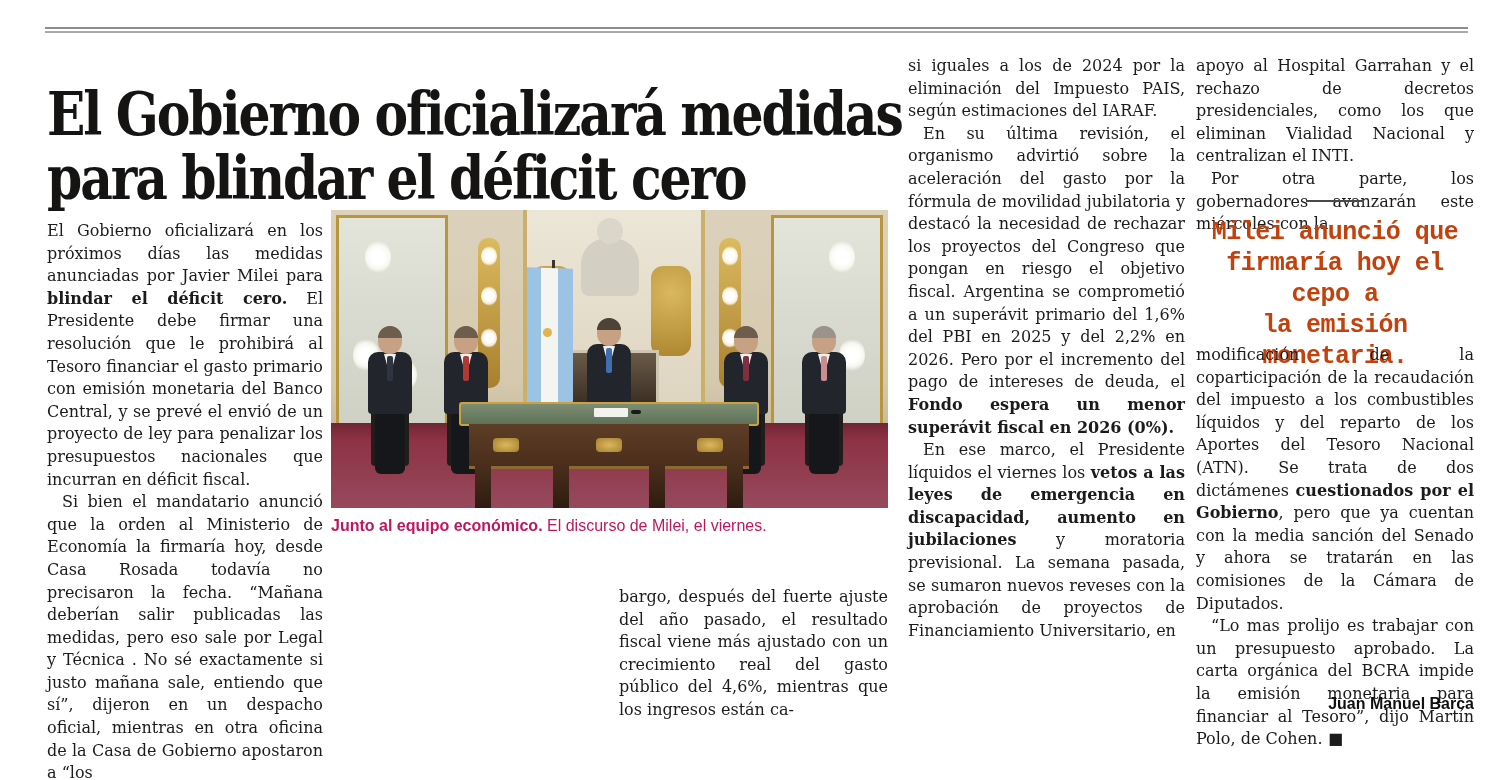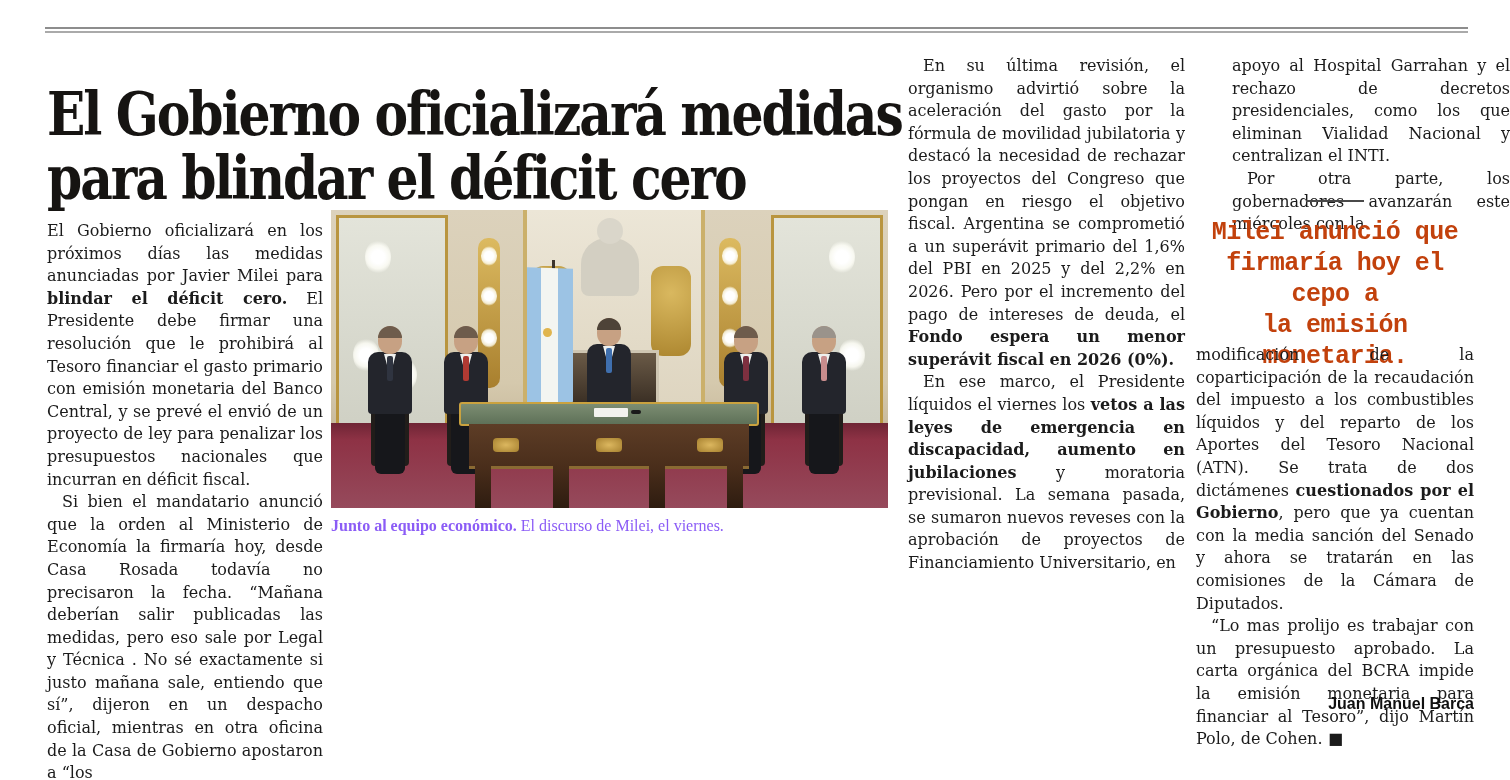--- a/index.html
+++ b/index.html
@@ -19,35 +19,35 @@
   
   .col{position:absolute;font-size:16px;line-height:22.6px;color:#1b1b1b;
        text-align:justify;}
   .col p{margin:0;}
   .col p.indent{text-indent:15px;}
   .b{font-weight:bold;}
   #col1{left:47px;top:220px;width:276px;}
   #col2{left:331px;top:586px;width:272px;}
   #col3{left:619px;top:586px;width:269px;}
   #col4{left:908px;top:55px;width:277px;}
-  #col5top{left:1196px;top:55px;width:278px;margin-left:36px;}
+  #col5top{left:1196px;top:55px;width:278px;}
   #col5bottom{left:1196px;top:344px;width:278px;}
 
   .byline{margin-top:5px;text-align:right;font-family:"Liberation Sans",sans-serif;
           font-weight:bold;font-size:16px;color:#101010;}
 
   
   .quote-block{position:absolute;left:1196px;top:200px;width:278px;text-align:center;}
   .quote-rule{width:58px;height:2px;background:#4a4a4a;margin:0 auto 15px auto;}
   .pull-quote{font-family:Liberation Mono, monospace;font-weight:bold;color:#c2410c;
               font-size:25px;line-height:31px;letter-spacing:-.5px;white-space:pre-line;}
 
   
   .photo-block{position:absolute;left:331px;top:210px;width:557px;}
-  .caption{margin-top:9px;font-family:Liberation Serif, serif;font-size:16px;color:#8b5cf6;}
+  .caption{margin-top:9px;font-family:Liberation Sans, sans-serif;font-size:16px;color:#be185d;}
   .caption .lead{font-weight:bold;}
 
   .photo{position:relative;width:557px;height:298px;overflow:hidden;background:var(--wall,#dcd2bc);}
   .photo *{position:absolute;}
   .ph-wall{inset:0;background:linear-gradient(180deg,var(--wall) 0%,#d5c9ad 58%,#c9bb9e 72%,#c9bb9e 100%);}
   .ph-floor{left:0;right:0;top:213px;height:85px;
             background:linear-gradient(180deg,var(--carpet-dark) 0,var(--carpet) 20%,#964a5c 100%);}
   .ph-mirror{top:5px;width:106px;height:212px;border:3px solid #b9953f;
              background:linear-gradient(180deg,#e3e4da,#cfd0c4);}
   .ph-mirror.left{left:5px;} .ph-mirror.right{right:5px;}
@@ -206,21 +206,25 @@
         <div class="dk-leg" style="left:268px;"></div>
         <div class="dk-papers"></div>
         <div class="dk-mic"></div>
       </div>
     </div>
     <div class="caption">
       <span class="lead">Junto al equipo económico.</span><span> El discurso de Milei, el viernes.</span>
     </div>
   </div>
 
+  <div class="col" id="col3">
+      <p><span>bargo, después del fuerte ajuste del año pasado, el resultado fiscal viene más ajustado con un crecimiento real del gasto público del 4,6%, mientras que los ingresos están ca-</span></p>
+    </div>
   <div class="col" id="col4">
+      <p><span>si iguales a los de 2024 por la eliminación del Impuesto PAIS, según estimaciones del IARAF.</span></p>
       <p class="indent"><span>En su última revisión, el organismo advirtió sobre la aceleración del gasto por la fórmula de movilidad jubilatoria y destacó la necesidad de rechazar los proyectos del Congreso que pongan en riesgo el objetivo fiscal. Argentina se comprometió a un superávit primario del 1,6% del PBI en 2025 y del 2,2% en 2026. Pero por el incremento del pago de intereses de deuda, el </span><span class="b">Fondo espera un menor superávit fiscal en 2026 (0%).</span></p>
       <p class="indent"><span>En ese marco, el Presidente líquidos el viernes los </span><span class="b">vetos a las leyes de emergencia en discapacidad, aumento en jubilaciones</span><span> y moratoria previsional. La semana pasada, se sumaron nuevos reveses con la aprobación de proyectos de Financiamiento Universitario, en</span></p>
     </div>
   <div class="col" id="col5top">
       <p><span>apoyo al Hospital Garrahan y el rechazo de decretos presidenciales, como los que eliminan Vialidad Nacional y centralizan el INTI.</span></p>
       <p class="indent"><span>Por otra parte, los gobernadores avanzarán este miércoles con la</span></p>
     </div>
 
   <div class="quote-block">
     <div class="quote-rule"></div>

